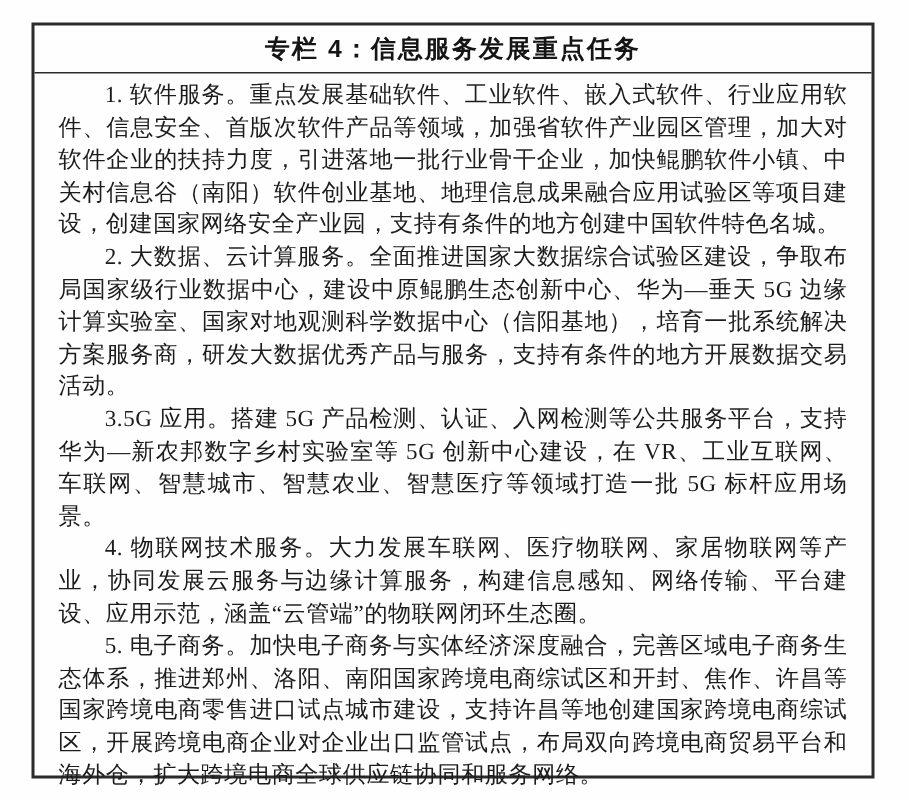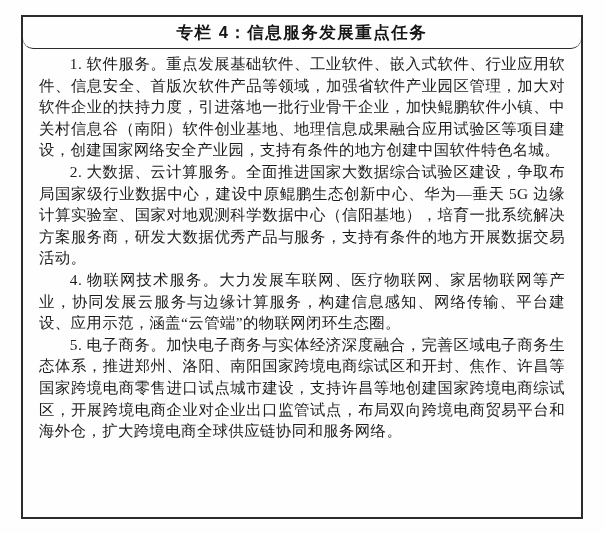--- a/index.html
+++ b/index.html
@@ -28,21 +28,20 @@
     height: 31px;
     border-bottom: 1px solid #2b2b2b;
     display: flex;
     align-items: center;
     justify-content: center;
     font-family: "Liberation Sans", sans-serif;
     font-weight: bold;
     font-size: 16.5px;
     letter-spacing: 1.5px;
     color: #151515;
-    border-radius: 10px;
   }
   .box-body {
     padding: 4px 16px 0 16px;
     font-family: "Liberation Serif", "DejaVu Serif", serif;
     font-size: 15.4px;
     line-height: 21.6px;
     color: #1c1c1c;
     text-align: justify;
     text-justify: inter-ideograph;
   }
@@ -54,17 +53,18 @@
 </style>
 </head>
 <body>
 
 <div class="page">
   <div class="column-box">
     <div class="box-title">专栏 4：信息服务发展重点任务</div>
     <div class="box-body">
       <p class="para">1. 软件服务。重点发展基础软件、工业软件、嵌入式软件、行业应用软件、信息安全、首版次软件产品等领域，加强省软件产业园区管理，加大对软件企业的扶持力度，引进落地一批行业骨干企业，加快鲲鹏软件小镇、中关村信息谷（南阳）软件创业基地、地理信息成果融合应用试验区等项目建设，创建国家网络安全产业园，支持有条件的地方创建中国软件特色名城。</p>
       <p class="para">2. 大数据、云计算服务。全面推进国家大数据综合试验区建设，争取布局国家级行业数据中心，建设中原鲲鹏生态创新中心、华为—垂天 5G 边缘计算实验室、国家对地观测科学数据中心（信阳基地），培育一批系统解决方案服务商，研发大数据优秀产品与服务，支持有条件的地方开展数据交易活动。</p>
+      <p class="para">3.5G 应用。搭建 5G 产品检测、认证、入网检测等公共服务平台，支持华为—新农邦数字乡村实验室等 5G 创新中心建设，在 VR、工业互联网、车联网、智慧城市、智慧农业、智慧医疗等领域打造一批 5G 标杆应用场景。</p>
       <p class="para">4. 物联网技术服务。大力发展车联网、医疗物联网、家居物联网等产业，协同发展云服务与边缘计算服务，构建信息感知、网络传输、平台建设、应用示范，涵盖“云管端”的物联网闭环生态圈。</p>
       <p class="para">5. 电子商务。加快电子商务与实体经济深度融合，完善区域电子商务生态体系，推进郑州、洛阳、南阳国家跨境电商综试区和开封、焦作、许昌等国家跨境电商零售进口试点城市建设，支持许昌等地创建国家跨境电商综试区，开展跨境电商企业对企业出口监管试点，布局双向跨境电商贸易平台和海外仓，扩大跨境电商全球供应链协同和服务网络。</p>
     </div>
   </div>
 </div>
 
 </body></html>

